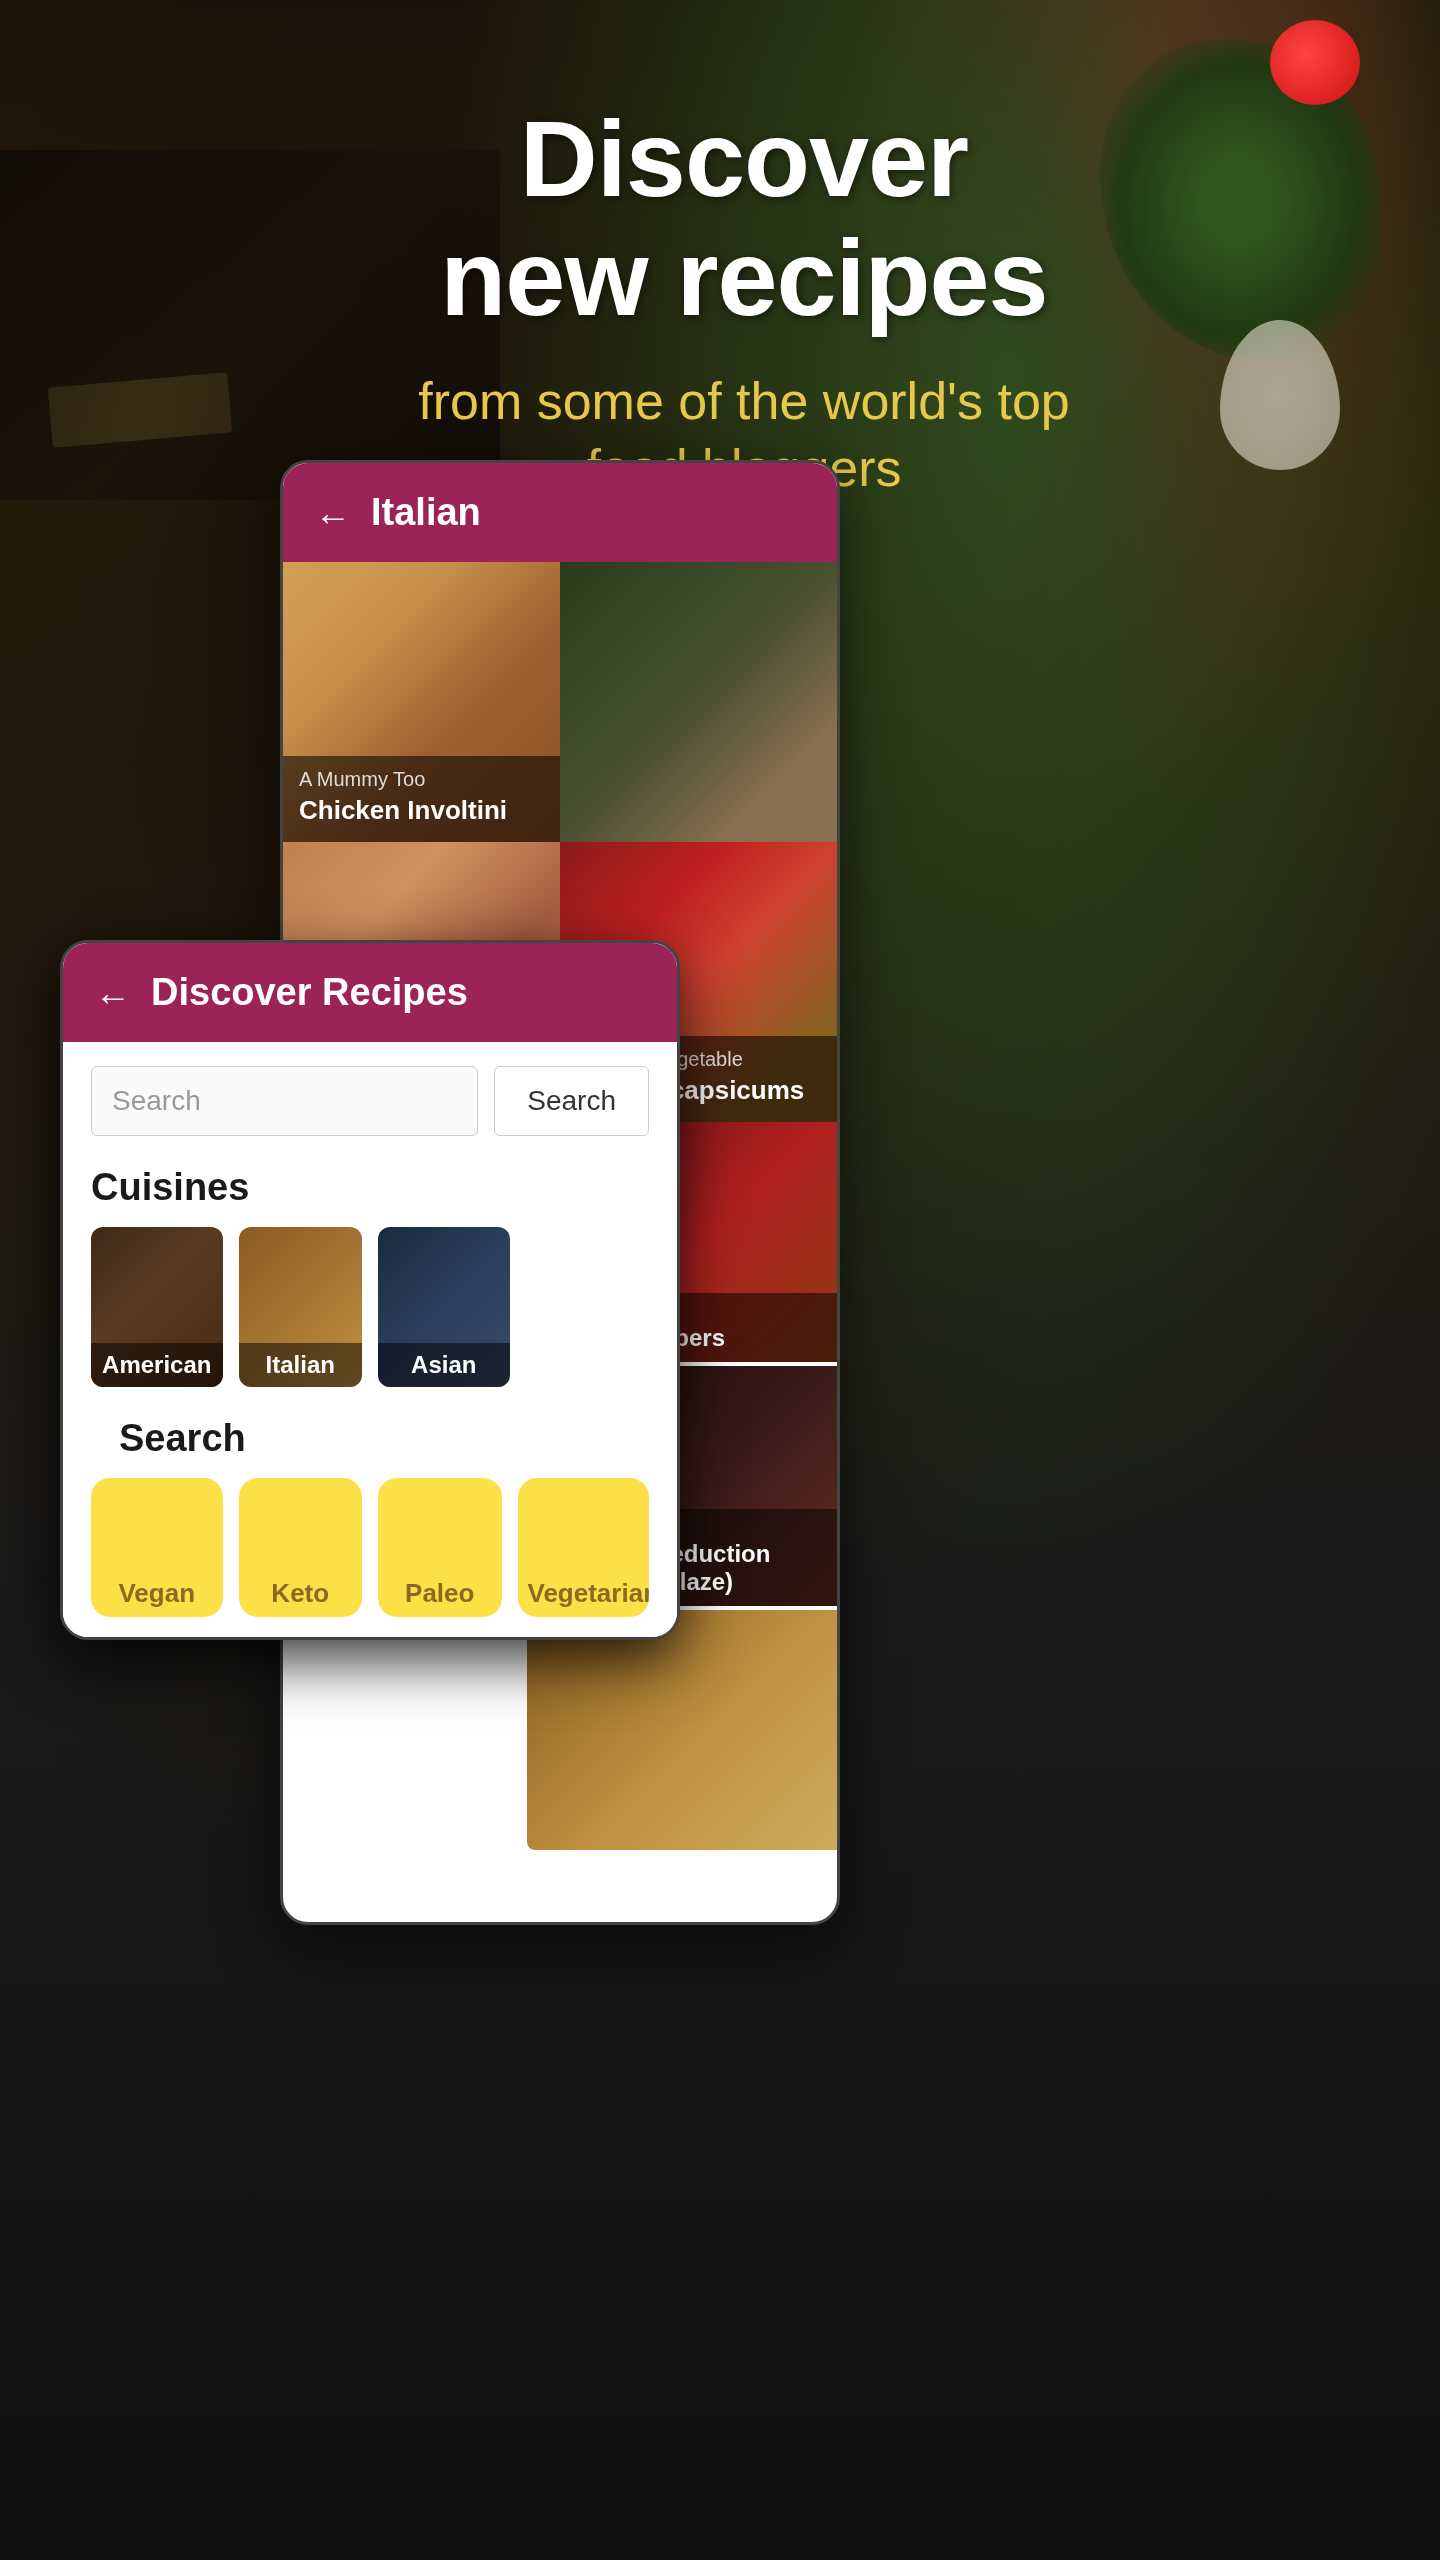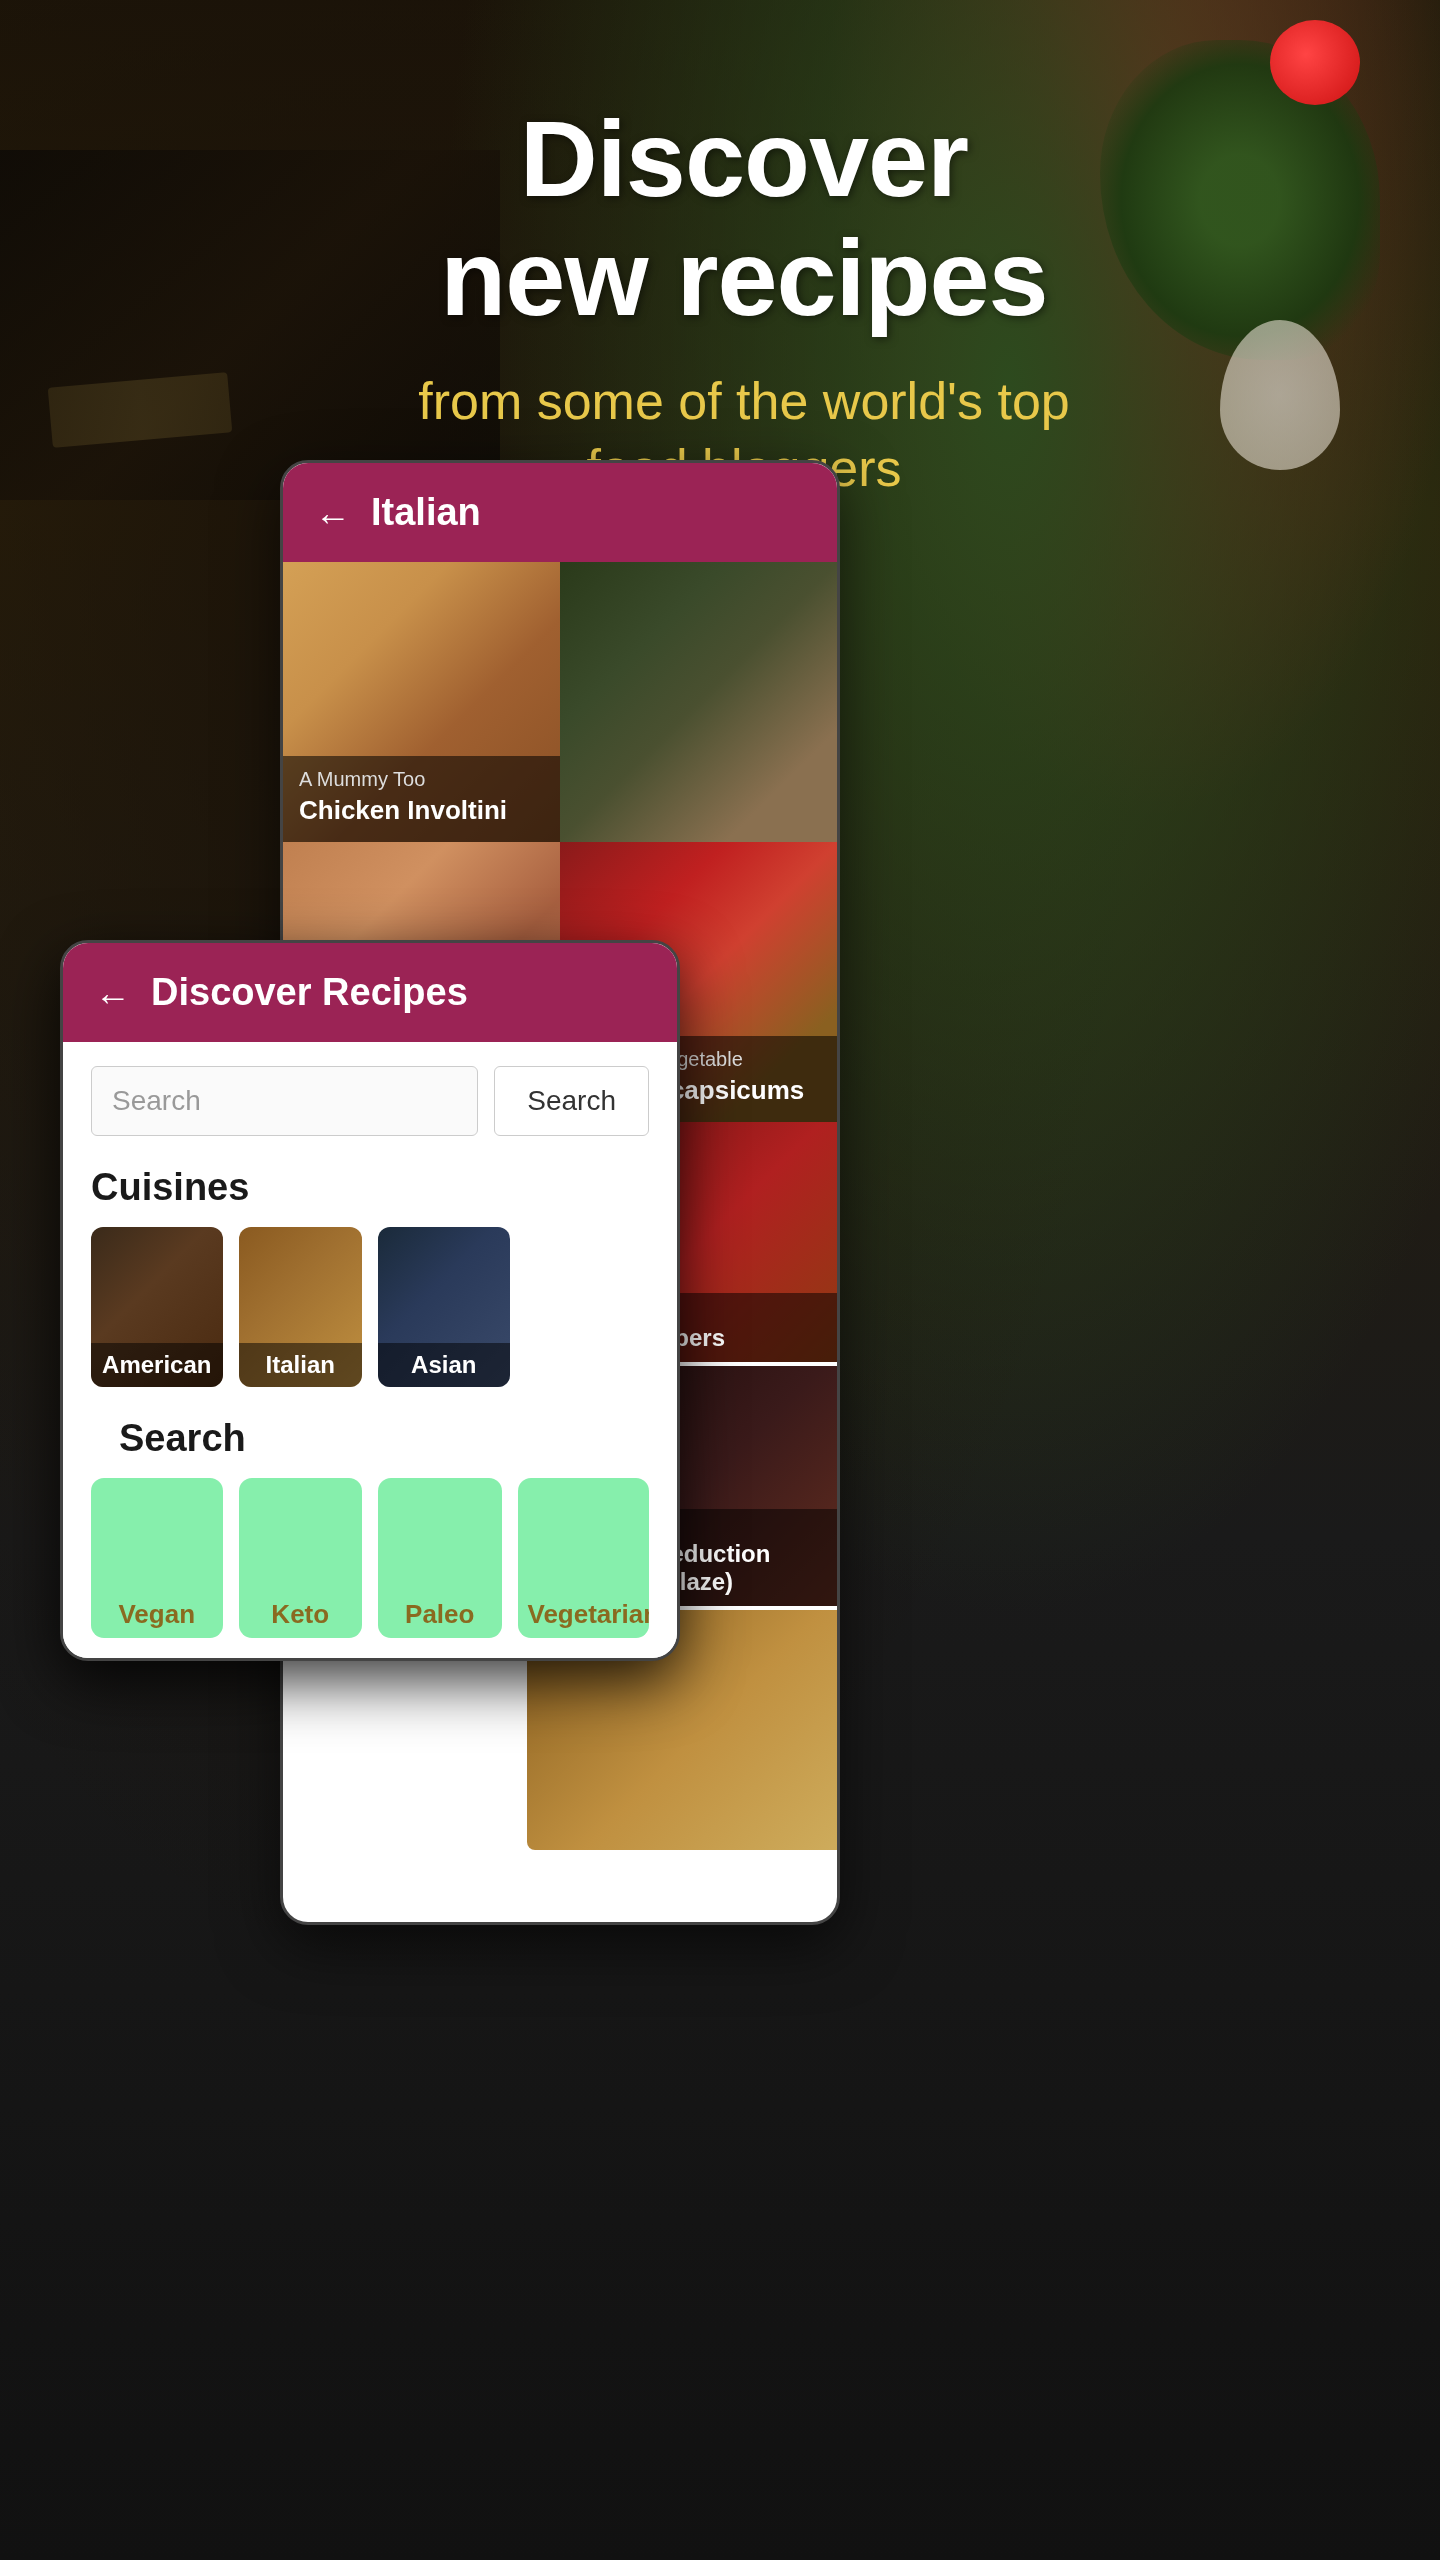--- a/index.html
+++ b/index.html
@@ -329,25 +329,25 @@
     }
 
     .diets-grid {
       display: grid;
       grid-template-columns: repeat(4, 1fr);
       gap: 0;
     }
 
     .diet-card {
       position: relative;
-      height: 160px;
+      height: 139px;
       margin: 0 8px;
-      border-radius: 13px;
-      overflow: hidden;
-      background: #86efac;
+      border-radius: 19px;
+      overflow: hidden;
+      background: #fde047;
     }
 
     .diet-card:first-child { margin-left: 0; }
     .diet-card:last-child { margin-right: 0; }
 
     .diet-label {
       position: absolute;
       bottom: 0;
       left: 0;
       right: 0;

